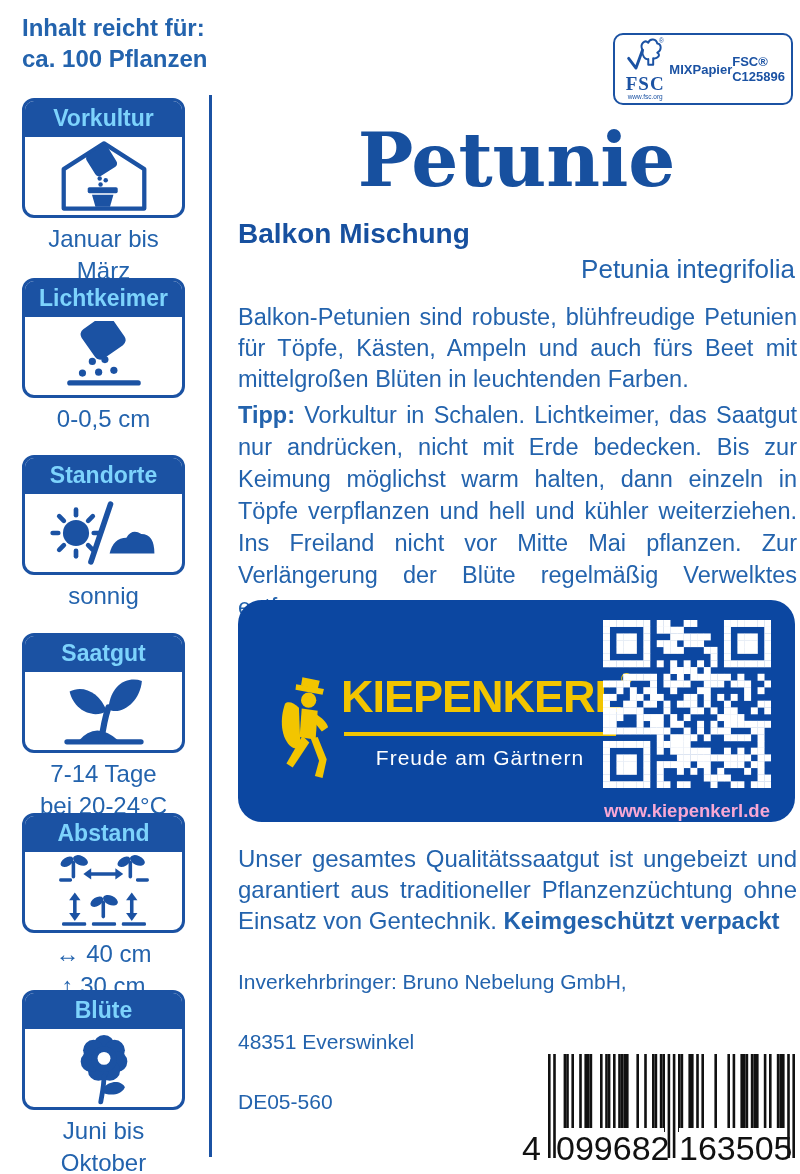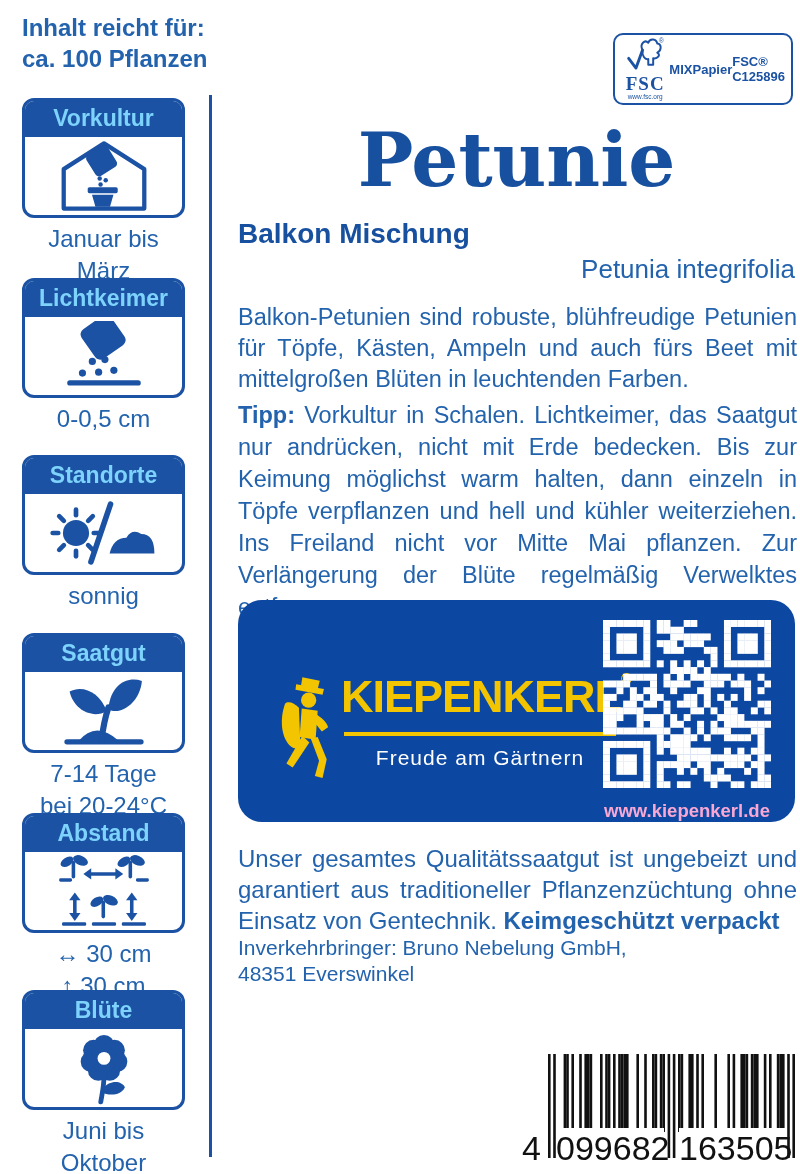--- a/index.html
+++ b/index.html
@@ -49,21 +49,21 @@
   .brand-man{position:absolute;left:38px;top:52px;width:66px;height:152px;color:var(--yellow);}
   .brand-wordmark{position:absolute;left:103px;top:70px;color:var(--yellow);font-weight:bold;font-size:45px;letter-spacing:-1px;white-space:nowrap;}
   .brand-reg{font-size:15px;vertical-align:28px;letter-spacing:0;}
   .brand-rule{position:absolute;left:106px;top:132px;width:272px;height:4px;background:var(--yellow);}
   .brand-slogan{position:absolute;left:106px;top:146px;width:272px;text-align:center;color:#fff;font-weight:normal;font-size:21px;letter-spacing:1px;}
   .qr{position:absolute;right:24px;top:20px;width:168px;height:168px;}
   .brand-site{position:absolute;right:24px;top:200px;width:168px;text-align:center;color:#f9a8d4;font-weight:bold;font-size:18.5px;}
   
   .p-quality{top:843px;font-size:24px;}
   .distributor{position:absolute;left:238px;top:935px;font-size:21px;line-height:26px;color:var(--text);}
-  .distributor span{display:block;}
+  .distributor span{display:block;margin-top:34px;}
   
   .barcode{position:absolute;left:522px;top:1054px;width:280px;height:114px;color:var(--ink);}
   .barcode svg{position:absolute;left:26px;top:0;}
   .bc-digit{position:absolute;top:74px;height:40px;font-size:34px;line-height:40px;color:var(--ink);background:#fff;display:flex;justify-content:space-between;}
   .bc-first{left:0;width:24px;display:block;text-align:left;}
   .bc-g1{left:34px;width:108px;}
   .bc-g2{left:157px;width:108px;}
 </style>
 </head>
 <body>
@@ -210,21 +210,21 @@
           <line x1="104" y1="62" x2="104" y2="86" stroke-width="5"></line>
           <path d="M104,54 L96,65 L112,65 Z" stroke="none"></path>
           <path d="M104,94 L96,83 L112,83 Z" stroke="none"></path>
           <rect x="6" y="96" width="34" height="5" rx="2" stroke="none"></rect>
           <rect x="48" y="96" width="34" height="5" rx="2" stroke="none"></rect>
           <rect x="90" y="96" width="34" height="5" rx="2" stroke="none"></rect>
         </svg>
       </div>
     </div>
     <div class="ib-caption">
-      <span class="cap-line">↔ 30 cm</span>
+      <span class="cap-line">↔ 40 cm</span>
       <span class="cap-line">↕ 30 cm</span>
     </div>
   </div>
 
   <div class="info-box" style="top:990px;">
     <div class="ib-frame">
       <div class="ib-header">Blüte</div>
       <div class="ib-icon">
         <svg width="90" height="74" viewBox="0 0 96 92" fill="currentColor">
           <circle cx="48" cy="18" r="13"></circle>
@@ -614,20 +614,21 @@
     <div class="brand-site">www.kiepenkerl.de</div>
   </div>
 
   <p class="para p-quality">
     <span>Unser gesamtes Qualitätssaatgut ist ungebeizt und garantiert aus traditioneller Pflanzenzüchtung ohne Einsatz von Gentechnik. </span><span class="bold">Keimgeschützt verpackt</span>
   </p>
 
   <div class="distributor">
     <span>Inverkehrbringer: Bruno Nebelung GmbH,</span>
     <span>48351 Everswinkel</span>
+    <span>DE05-560</span>
   </div>
 
   <div class="barcode">
       <svg width="247" height="104" xmlns="http://www.w3.org/2000/svg">
         <rect x="0.00" y="0" width="2.6" height="104" fill="#111"></rect>
         <rect x="5.20" y="0" width="2.6" height="104" fill="#111"></rect>
         <rect x="15.60" y="0" width="2.6" height="78" fill="#111"></rect>
         <rect x="18.20" y="0" width="2.6" height="78" fill="#111"></rect>
         <rect x="23.40" y="0" width="2.6" height="78" fill="#111"></rect>
         <rect x="31.20" y="0" width="2.6" height="78" fill="#111"></rect>

